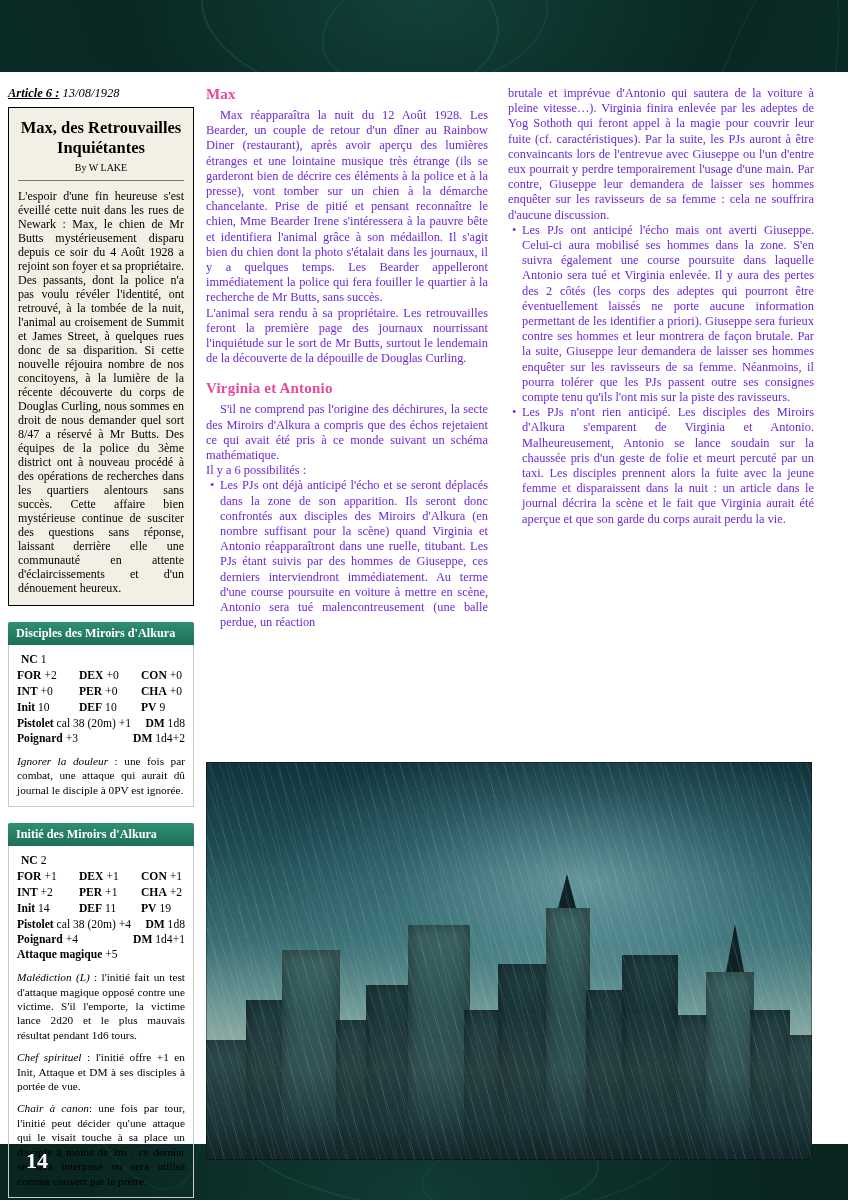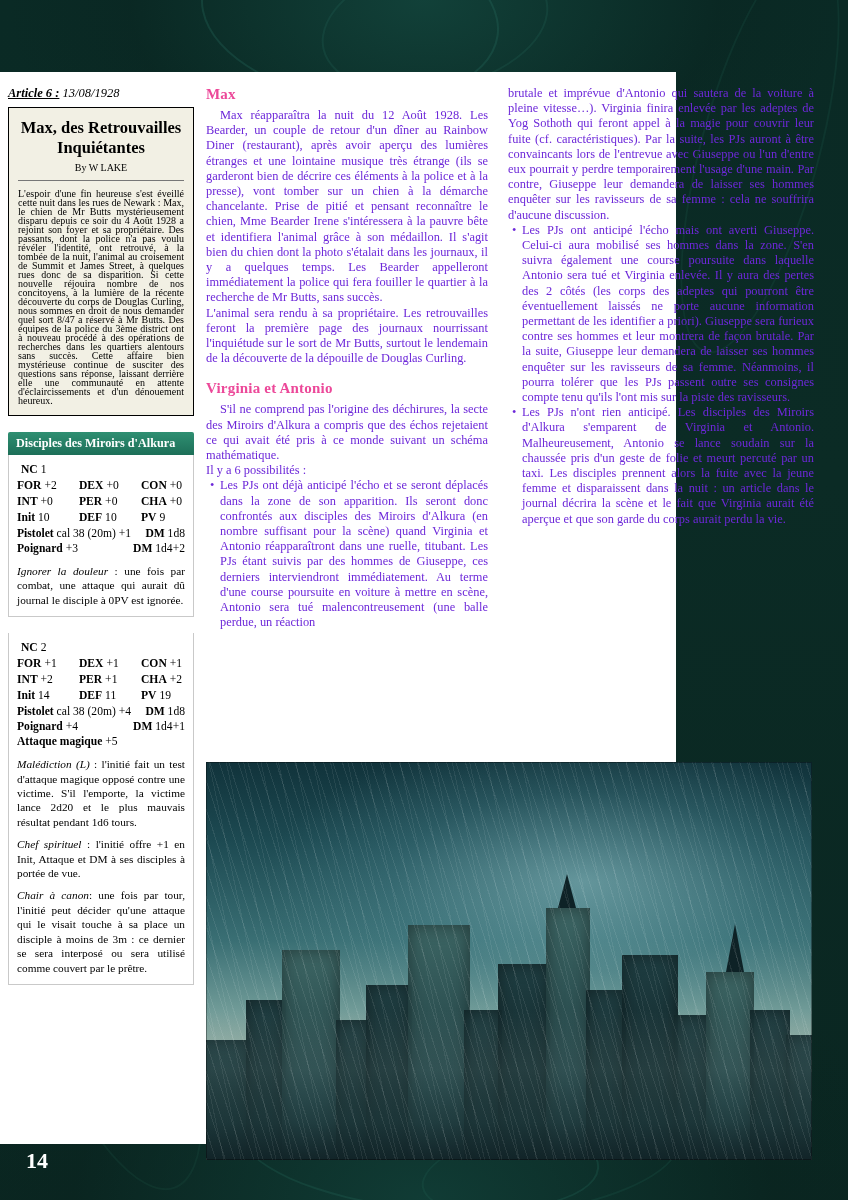--- a/index.html
+++ b/index.html
@@ -30,21 +30,21 @@
   .t2 { width:230px; height:130px; left:320px; top:-40px; transform: rotate(-12deg); border-color: rgba(40,110,95,0.22); }
   .t3 { width:360px; height:120px; left:240px; top:1090px; transform: rotate(6deg); border-color: rgba(40,110,95,0.25);}
   .t4 { width:260px; height:90px; left:420px; top:1120px; transform: rotate(-10deg); border-color: rgba(40,110,95,0.18);}
   .t5 { width:120px; height:420px; left:700px; top:-60px; transform: rotate(15deg); border-color: rgba(40,110,95,0.16);}
   .t6 { width:140px; height:380px; left:40px; top:820px; transform: rotate(-20deg); border-color: rgba(40,110,95,0.14);}
 
   
   #sheet {
     position:absolute;
     left:0; top:72px;
-    width:676px; height:1072px;
+    width:848px; height:1072px;
     background:#ffffff;
   }
   #sheet-inner {
     position:absolute; inset:0;
     padding: 14px 18px 10px 18px;
   }
 
   
   .col { position:absolute; top:14px; }
   #col-left  { left:8px;  width:186px; }
@@ -108,22 +108,22 @@
     margin-bottom:4px;
   }
   .news-by {
     text-align:center;
     font-size:10px;
     margin-bottom:8px;
     border-bottom:1px solid #777;
     padding-bottom:7px;
   }
   .news-body {
-    font-size:10px;
-    line-height:9px;
+    font-size:12px;
+    line-height:14px;
     text-align:justify;
     hyphens:auto;
   }
 
   
   .block { margin-top: 16px; }
   .block-header {
     background: linear-gradient(180deg,#2f8f72 0%, #1d6f58 100%);
     color:#ffffff;
     font-weight:bold;
@@ -280,20 +280,21 @@
             <span class="w-dm"><b>DM</b>
               <span>1d4+2</span></span>
           </div>
           <div class="rule">
             <i class="rn">Ignorer la douleur</i><span> : une fois par combat, une attaque qui aurait dû journal le disciple à 0PV est ignorée.</span>
           </div>
         </div>
       </div>
 
       <div class="block">
+        <div class="block-header">Initié des Miroirs d'Alkura</div>
         <div class="block-body">
           <div class="stat-line">
             <b>NC</b>
             <span>2</span>
           </div>
           <div class="stat-grid">
             <span><b>FOR</b> <span>+1</span></span>
             <span><b>DEX</b> <span>+1</span></span>
             <span><b>CON</b> <span>+1</span></span>
             <span><b>INT</b> <span>+2</span></span>

